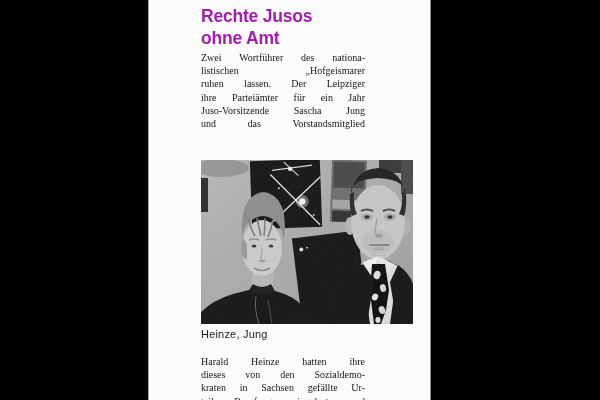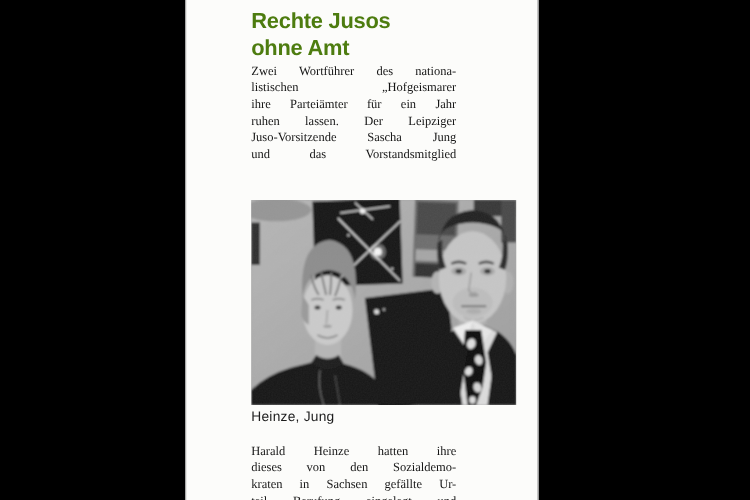--- a/index.html
+++ b/index.html
@@ -13,21 +13,21 @@
     box-sizing:border-box;
     background:#fcfcfa;
     border-left:1px solid #a9a9a9;
     border-right:1px solid #8f8f8f;
     overflow:hidden;
   }
   .headline{
     position:absolute;left:52px;top:5px;width:210px;
     font-family:"Liberation Sans", sans-serif;
     font-weight:bold;font-size:17.5px;line-height:22px;
-    letter-spacing:-0.2px;color:#4d7c0f;
+    letter-spacing:-0.2px;color:#a21caf;
   }
   .body-col{
     position:absolute;left:52px;width:164px;
     color:#151515;font-size:10px;line-height:13.2px;
     word-spacing:-0.4px;
   }
   .p1{top:51px}
   .p2{top:355px}
   .jline{
     text-align:justify;
@@ -51,22 +51,22 @@
 <div class="paper">
 
   <div class="headline">
     <div>Rechte Jusos</div>
     <div>ohne Amt</div>
   </div>
 
   <div class="body-col p1">
     <div class="jline">Zwei Wortführer des nationa-</div>
     <div class="jline">listischen „Hofgeismarer</div>
+    <div class="jline">ruhen lassen. Der Leipziger</div>
     <div class="jline">ihre Parteiämter für ein Jahr</div>
-    <div class="jline">ruhen lassen. Der Leipziger</div>
     <div class="jline">Juso-Vorsitzende Sascha Jung</div>
     <div class="jline">und das Vorstandsmitglied</div>
   </div>
 
   <div class="photo">
     <svg width="212" height="164" viewBox="0 0 212 164" xmlns="http://www.w3.org/2000/svg">
       <defs>
         <linearGradient id="wall" x1="0" y1="0" x2="1" y2="1">
           <stop offset="0" stop-color="#b7b7b7"></stop>
             <stop offset="1" stop-color="#9d9d9d"></stop>

